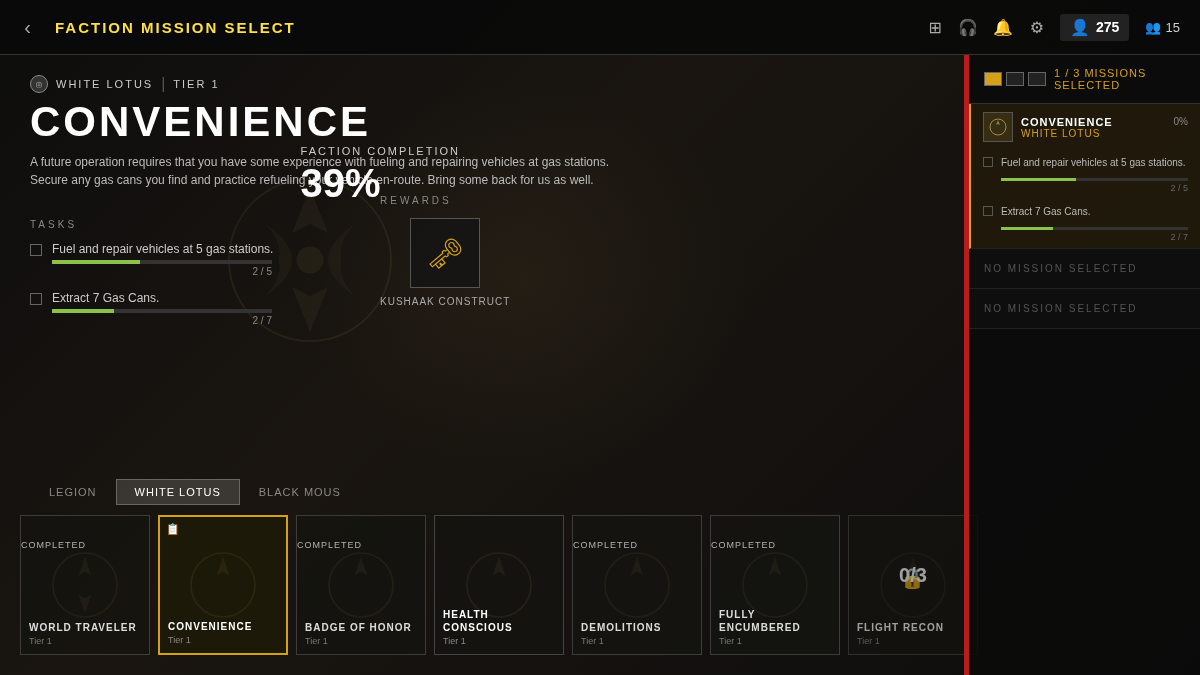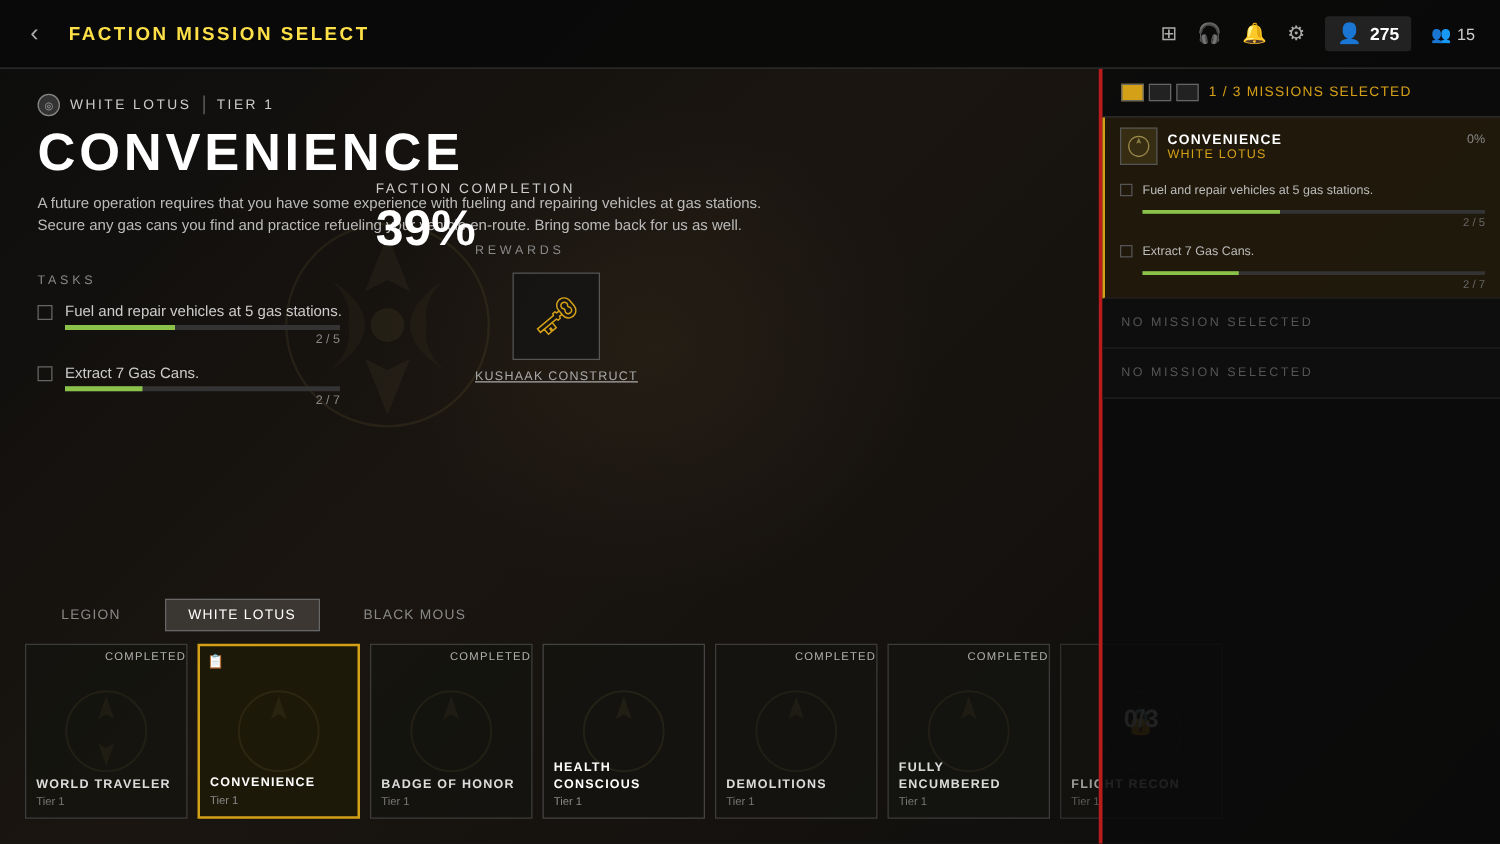--- a/index.html
+++ b/index.html
@@ -306,30 +306,29 @@
       color: #7b68ee;
       letter-spacing: 0;
     }
 
     .reward-label {
       font-size: 10px;
       letter-spacing: 1px;
       color: #aaa;
       text-transform: uppercase;
       text-align: center;
-      text-decoration: underline;
     }
 
     
     .faction-tabs {
       position: absolute;
       bottom: 170px;
       left: 30px;
       display: flex;
-      gap: 16px;
+      gap: 0;
       align-items: center;
     }
 
     .faction-tab {
       padding: 6px 18px;
       font-size: 11px;
       letter-spacing: 1px;
       text-transform: uppercase;
       cursor: pointer;
       border: 1px solid transparent;
@@ -386,24 +385,24 @@
       opacity: 0.15;
     }
 
     .card-emblem svg {
       width: 80px;
       height: 80px;
     }
 
     .card-status {
       position: absolute;
-      top: 4px;
+      top: 24px;
       left: 0;
       right: 0;
-      text-align: right;
+      text-align: left;
       font-size: 10px;
       letter-spacing: 2px;
       color: #ccc;
       text-transform: uppercase;
     }
 
     .card-count {
       position: absolute;
       top: 50%;
       left: 0;
@@ -473,24 +472,24 @@
       font-size: 40px;
       font-weight: bold;
       color: #fff;
     }
 
     
     .right-panel {
       position: absolute;
       top: 55px;
       right: 0;
-      width: 321px;
+      width: 236px;
       bottom: 0;
       background: rgba(10,10,10,0.85);
-      border-left: 3px solid #b91c1c;
+      border-left: 5px solid #b91c1c;
       z-index: 6;
     }
 
     .missions-header {
       display: flex;
       align-items: center;
       gap: 8px;
       padding: 12px 15px;
       border-bottom: 1px solid #333;
     }

